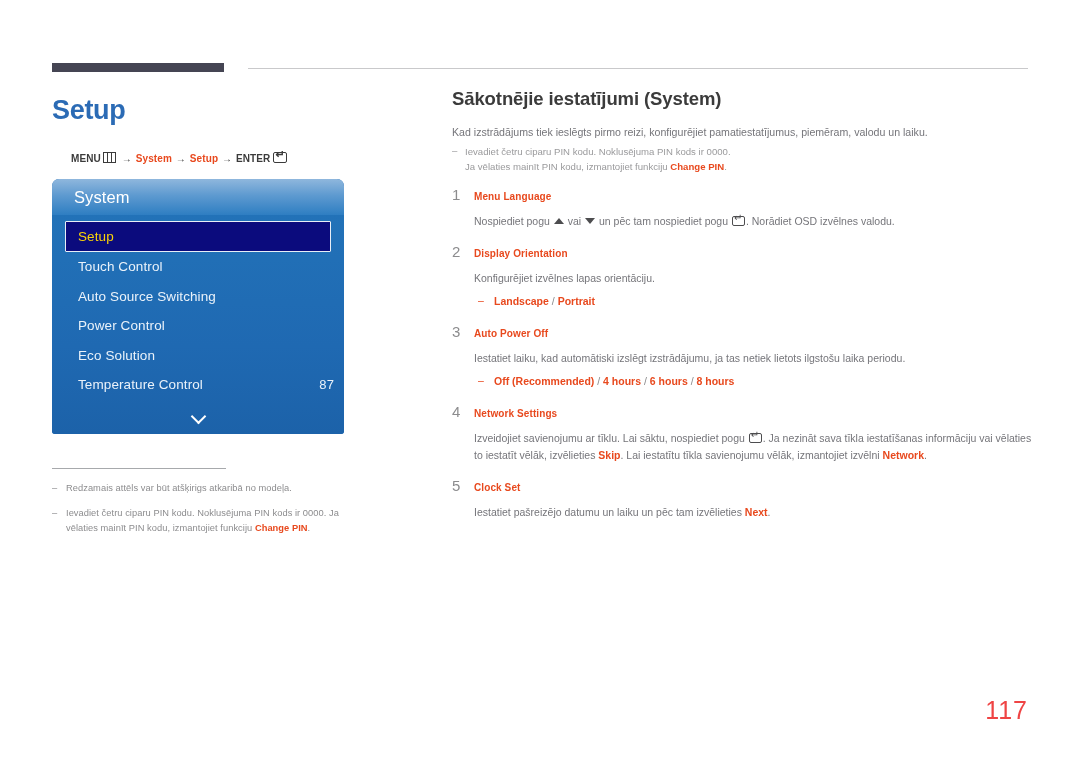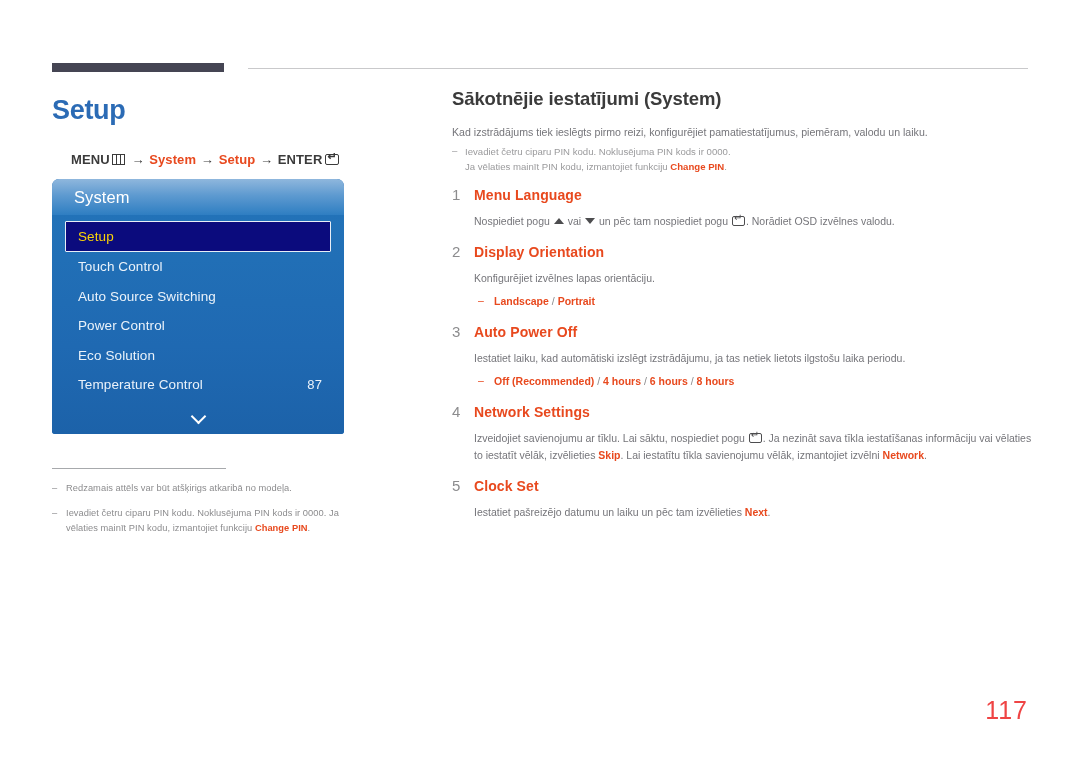--- a/index.html
+++ b/index.html
@@ -51,21 +51,21 @@
   .page-title {
     font-size: 27px;
     font-weight: bold;
     color: #2b6bb5;
     letter-spacing: -0.3px;
     margin: 0;
     line-height: 1.1;
   }
   .breadcrumb {
     margin-top: 26px;
-    font-size: 13px;
+    font-size: 10px;
     font-weight: bold;
     color: #3b3b3b;
     white-space: nowrap;
     letter-spacing: 0.1px;
     padding-left: 19px;
   }
   .breadcrumb .orange { color: #e8491e; }
   .breadcrumb .arrow { font-weight: normal; color: #3b3b3b; padding: 0 1px; }
   .icon-menu {
     display: inline-block;
@@ -154,21 +154,21 @@
   .osd-body {
     background: linear-gradient(to bottom, #2272b8 0%, #1f69b2 60%, #1c62a9 100%);
     padding: 6px 0 0 0;
   }
   .osd-item {
     height: 29.5px;
     display: flex;
     align-items: center;
     color: #eaf2fa;
     font-size: 13.5px;
-    padding: 0 22px 0 26px;
+    padding: 0 10px 0 26px;
     box-sizing: border-box;
     justify-content: space-between;
     letter-spacing: 0.1px;
   }
   .osd-item .val { color: #eaf2fa; font-size: 13px; }
   .osd-item.selected {
     background: #0b0b7d;
     border: 1.6px solid #e8eef6;
     height: 31px;
     margin: 0 13px;
@@ -269,21 +269,21 @@
   }
   .step-num {
     width: 22px;
     flex: 0 0 22px;
     font-size: 15px;
     color: #8c8c8e;
     font-weight: normal;
     line-height: 1.2;
   }
   .step-title {
-    font-size: 14px;
+    font-size: 10px;
     font-weight: bold;
     color: #e8491e;
     letter-spacing: 0.1px;
   }
   .step-body {
     margin-left: 22px;
     margin-top: 9px;
     margin-bottom: 13px;
     font-size: 10.5px;
     line-height: 1.62;

